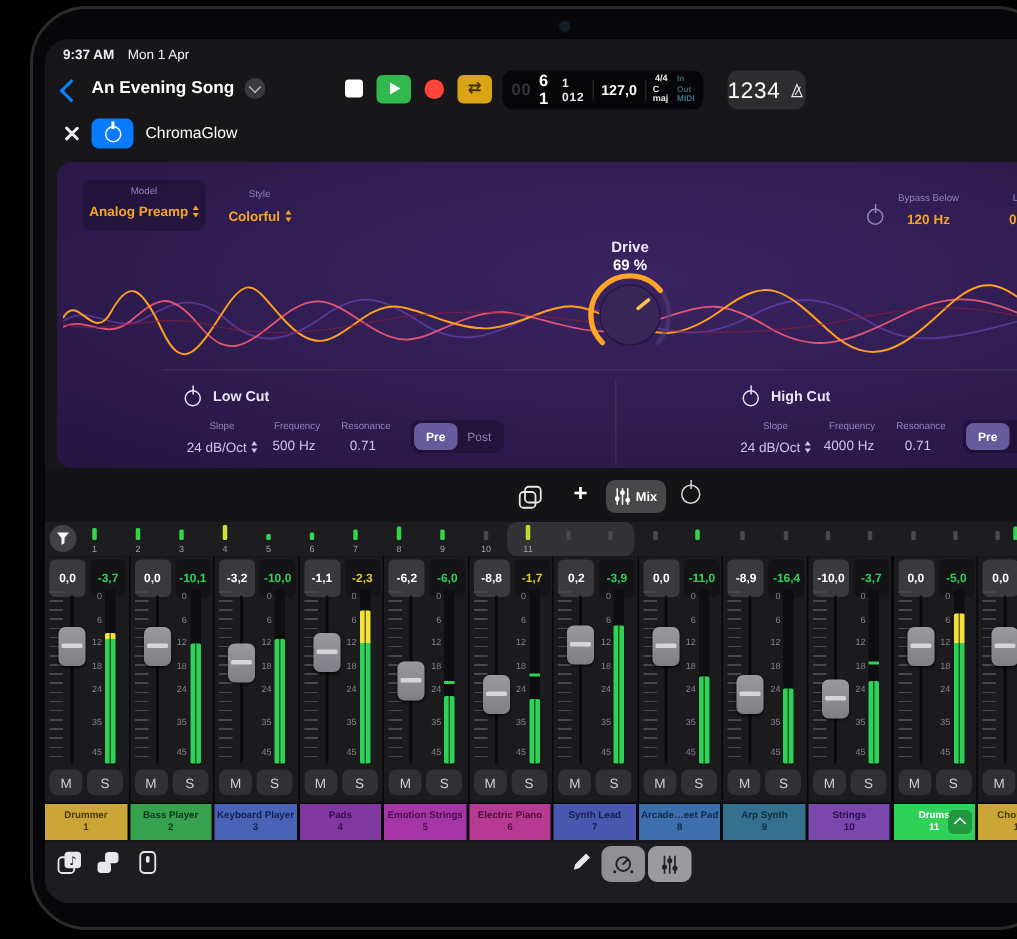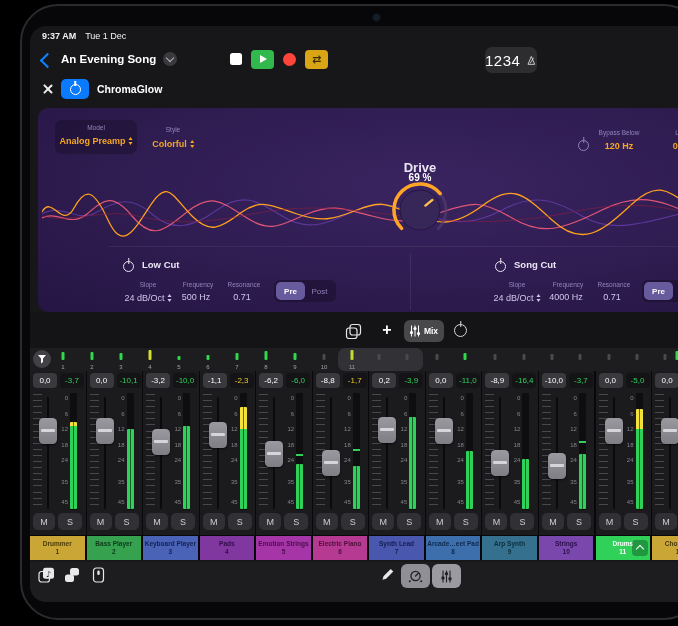--- a/index.html
+++ b/index.html
@@ -38,58 +38,58 @@
   .lcd .io b.midi{color:#3f7286}
   .countpill{left:455px;top:21px;width:52px;height:26px;background:#2d2d30;border-radius:7px;display:flex;align-items:center;justify-content:center;gap:6px}
   .countpill .num{color:#fff;font-size:15px;letter-spacing:.5px}
   
   .x-ico{left:12px;top:57px;width:12px;height:12px}
   .x-ico::before,.x-ico::after{content:"";position:absolute;left:5px;top:0;width:1.8px;height:12px;background:#ededf0;border-radius:1px}
   .x-ico::before{transform:rotate(45deg)}.x-ico::after{transform:rotate(-45deg)}
   .pluginpwr{left:31px;top:53px;width:28px;height:20px;background:#0A7AFF;border-radius:5px;display:flex;align-items:center;justify-content:center;color:#fff}
   .pwr{display:inline-block;width:9px;height:9px;border:1.5px solid currentColor;border-radius:50%;position:relative}
   .pwr::after{content:"";position:absolute;left:50%;top:-4px;transform:translateX(-50%);width:1.5px;height:5.5px;background:currentColor}
-  .pluginname{left:67px;top:57px;font-size:10.5px;font-weight:bold;color:#fff}
+  .pluginname{left:67px;top:57px;font-size:10.5px;font-weight:normal;color:#fff}
   
   .panel{left:8px;top:82px;width:672px;height:204px;border-radius:10px;overflow:hidden;
          background:radial-gradient(130% 130% at 58% 38%, #3a2461 0%, #2c1a4c 45%, #211340 72%, #1b0f33 100%)}
   .plabel{position:absolute;font-size:6.5px;color:#9184bd;text-align:center;transform:translateX(-50%);white-space:nowrap}
   .pvalue{position:absolute;font-size:9px;font-weight:bold;color:#F5A623;text-align:center;transform:translateX(-50%);white-space:nowrap;display:flex;align-items:center;gap:3px}
   .pvalue.light{color:#cfc6ec;font-weight:normal}
   .ud{display:inline-flex;flex-direction:column;align-items:center}
   .ud::before{content:"";border:2.6px solid transparent;border-bottom:3.2px solid currentColor;margin-bottom:1.5px;width:0;height:0}
   .ud::after{content:"";border:2.6px solid transparent;border-top:3.2px solid currentColor;width:0;height:0}
   .modelbox{position:absolute;left:17px;top:12px;width:82px;height:34px;background:rgba(0,0,0,.22);border-radius:7px}
   .dimpwr{position:absolute;color:#9184bd}
   .cuttitle{position:absolute;font-size:9.5px;font-weight:bold;color:#eae6f5}
   .seg{position:absolute;width:62px;height:22px;background:rgba(0,0,0,.25);border-radius:6px;display:flex;padding:2px;box-sizing:border-box}
   .seg .on{flex:1;background:#675a9d;border-radius:5px;color:#fff;font-size:8px;display:flex;align-items:center;justify-content:center;font-weight:bold}
   .seg .off{flex:1;color:#8d80b8;font-size:8px;display:flex;align-items:center;justify-content:center}
   .hline{position:absolute;left:70px;right:20px;top:138px;height:1px;background:rgba(255,255,255,.06)}
   .vline{position:absolute;left:372px;top:146px;width:1px;height:56px;background:rgba(255,255,255,.08)}
-  .drivelabel{position:absolute;left:382px;top:52px;transform:translateX(-50%);font-size:13px;color:#e9e5f4;font-weight:bold}
+  .drivelabel{position:absolute;left:382px;top:52px;transform:translateX(-50%);font-size:10px;color:#e9e5f4;font-weight:bold}
   .drivevalue{position:absolute;left:382px;top:64px;transform:translateX(-50%);font-size:10px;color:#fff;font-weight:bold}
   
   .mixbarrow{left:0;top:286px;width:666px;height:36px;background:#141416}
   .dupbtn{left:315px;top:297px}
   .plusbtn{left:347px;top:293px;width:20px;height:22px;color:#fff;font-size:16px;font-weight:bold;text-align:center;line-height:22px}
   .mixtoggle{left:374px;top:294px;width:40px;height:22px;background:#48484b;border-radius:6px;display:flex;align-items:center;justify-content:center;gap:4px;color:#fff;font-size:8.5px;font-weight:bold}
   .pwrbtn2{left:424px;top:297px;color:#d8d8da}
   .pwr.big{width:11px;height:11px}
   
   .ledrow{left:0;top:322px;width:666px;height:23px;background:#1d1d20}
   .ledhl{left:308px;top:322px;width:85px;height:23px;background:#323236;border-radius:7px}
   .filterbtn{left:3px;top:324px;width:18px;height:18px;border-radius:50%;background:#424246;display:flex;align-items:center;justify-content:center}
   .slot{position:absolute;top:322px;width:16px;height:23px}
   .slot .led{position:absolute;left:50%;transform:translateX(-50%);bottom:11px;width:3px;border-radius:1px}
   .slot .ln{position:absolute;bottom:1px;width:100%;text-align:center;font-size:6px;color:#a2a2a6}
   
   .stripzone{left:0;top:345px;width:700px;height:189px;background:#08080a}
   .strip{position:absolute;top:0;width:55.5px;height:164px;background:#1b1b1e}
-  .pill{position:absolute;top:2px;height:15px;border-radius:4px;font-size:8px;font-weight:normal;display:flex;align-items:center;justify-content:center}
+  .pill{position:absolute;top:2px;height:25px;border-radius:4px;font-size:8px;font-weight:bold;display:flex;align-items:center;justify-content:center}
   .pill.vol{left:3px;width:24px;background:#3a3a3e;color:#fff}
   .pill.peak{left:30px;width:24px;background:#141417}
   .ruler{position:absolute;left:3px;top:23px;width:9px;height:116px;
          background-image:repeating-linear-gradient(180deg,#47474c 0 1px,transparent 1px 6.1px)}
   .groove{position:absolute;left:17px;top:26px;width:2px;height:112px;background:#0a0a0c;border-radius:1px}
   .handle{position:absolute;left:9px;width:18px;height:26px;border-radius:4.5px;
           background:linear-gradient(180deg,#99999f,#7e7e84);box-shadow:0 1px 2px rgba(0,0,0,.6)}
   .handle::after{content:"";position:absolute;left:2px;right:2px;top:11px;height:2.5px;background:#d6d6da;border-radius:1px}
   .sn{position:absolute;left:22px;width:16px;text-align:right;font-size:6px;color:#85858a}
   .mwell{position:absolute;left:40px;top:22px;width:7px;height:117px;background:#0e0e10;border-radius:1px}
@@ -109,39 +109,55 @@
   .graybtn{position:absolute;top:538px;width:29px;height:24px;border-radius:6px;display:flex;align-items:center;justify-content:center}
 </style>
 </head>
 <body>
 
 <div class="device">
   <div class="camera"></div>
   <div class="screen">
 
     <div class="abs status">
-      <span class="t">9:37 AM</span><span>Tue 1 Dec</span>
+      <span class="t">9:37 AM</span><span>Mon 1 Apr</span>
     </div>
 
     <div class="abs backchev"></div>
     <div class="abs songrow">
       <span class="songtitle">An Evening Song</span>
       <span class="titlebadge">
           <span class="chev-dn"></span>
         </span>
     </div>
     <div class="abs transport">
       <div class="stopbtn"></div>
       <div class="playbtn">
           <div class="playtri"></div>
         </div>
       <div class="recbtn"></div>
       <div class="cyclebtn">
           <span>⇄</span>
         </div>
+    </div>
+    <div class="abs lcd">
+      <span class="ghost">00</span>
+      <span class="posm">6 1</span>
+      <span class="poss">1 012</span>
+      <span class="sep"></span>
+      <span class="tempo">127,0</span>
+      <span class="sep"></span>
+      <span class="two">
+        <b>4/4</b>
+        <b>C maj</b>
+      </span>
+      <span class="two io">
+        <b>In Out</b>
+        <b class="midi">MIDI</b>
+      </span>
     </div>
     <div class="abs countpill">
       <span class="num">1234</span>
       <svg width="13" height="13" viewBox="0 0 13 13">
         <path d="M6.5,1.5 L10.6,11.2 H2.4 Z" fill="none" stroke="#e8e8ea" stroke-width="1"></path>
         <path d="M5,10 L9.3,3.2" stroke="#e8e8ea" stroke-width="1"></path>
       </svg>
     </div>
 
     <div class="abs x-ico"></div>
@@ -201,21 +217,21 @@
       <div class="plabel" style="left:160px;top:173px">Frequency</div>
       <div class="pvalue light" style="left:158px;top:184px">500 Hz</div>
       <div class="plabel" style="left:206px;top:173px">Resonance</div>
       <div class="pvalue light" style="left:204px;top:184px">0.71</div>
       <div class="seg" style="left:236px;top:172px">
         <span class="on">Pre</span>
         <span class="off">Post</span>
       </div>
 
       <span class="dimpwr" style="left:457px;top:150px;color:#e8e4f2"><span class="pwr"></span></span>
-      <div class="cuttitle" style="left:476px;top:151px">Song Cut</div>
+      <div class="cuttitle" style="left:476px;top:151px">High Cut</div>
       <div class="plabel" style="left:479px;top:173px">Slope</div>
       <div class="pvalue light" style="left:479px;top:184px">
           <span>24 dB/Oct</span>
           <span class="ud"></span>
         </div>
       <div class="plabel" style="left:530px;top:173px">Frequency</div>
       <div class="pvalue light" style="left:528px;top:184px">4000 Hz</div>
       <div class="plabel" style="left:576px;top:173px">Resonance</div>
       <div class="pvalue light" style="left:574px;top:184px">0.71</div>
       <div class="seg" style="left:604px;top:172px">

